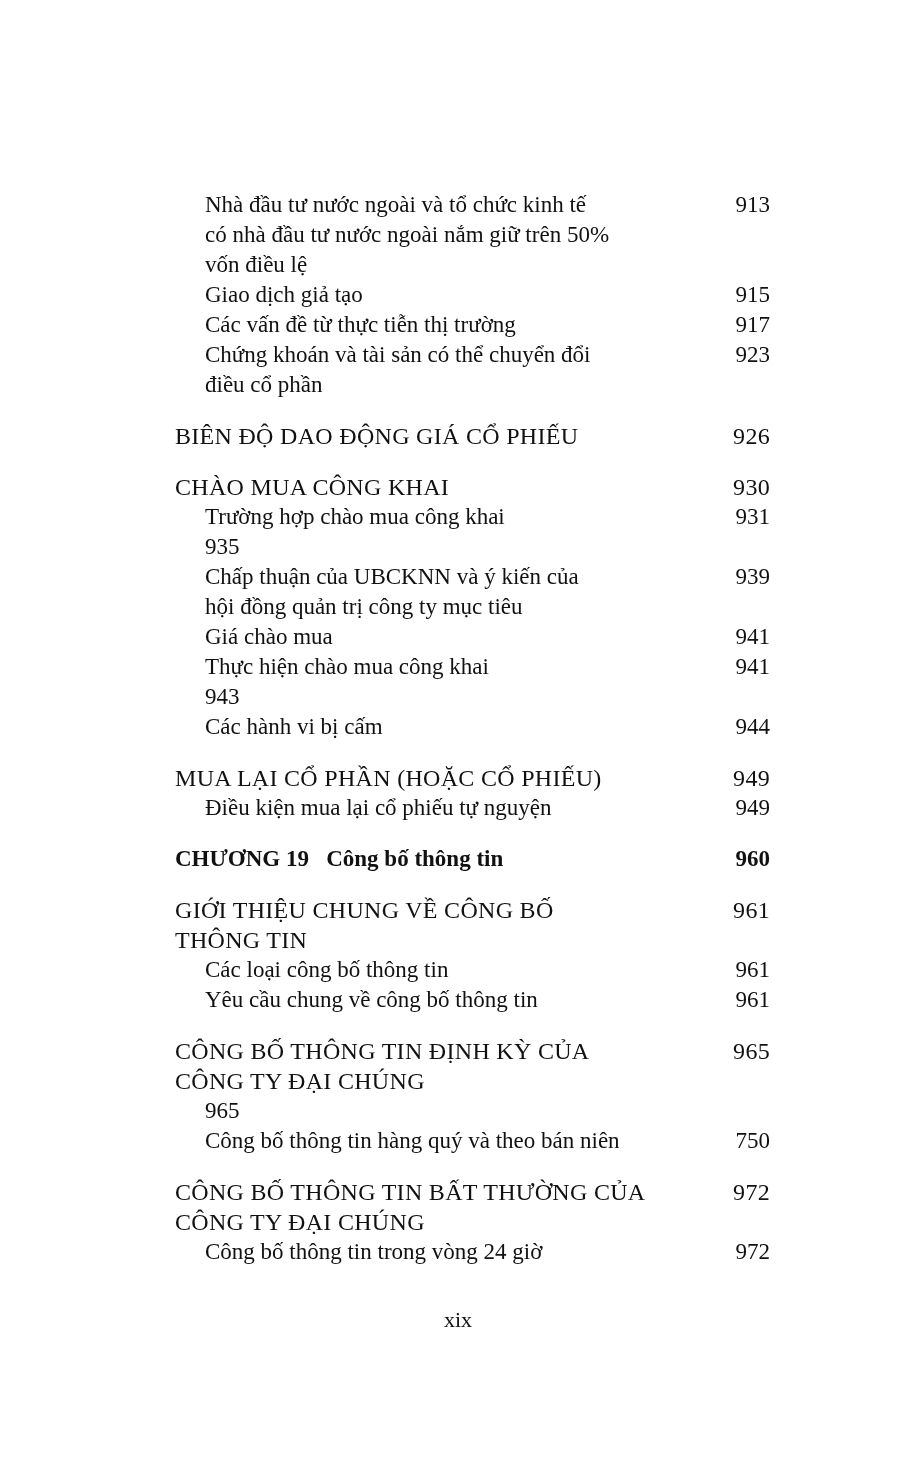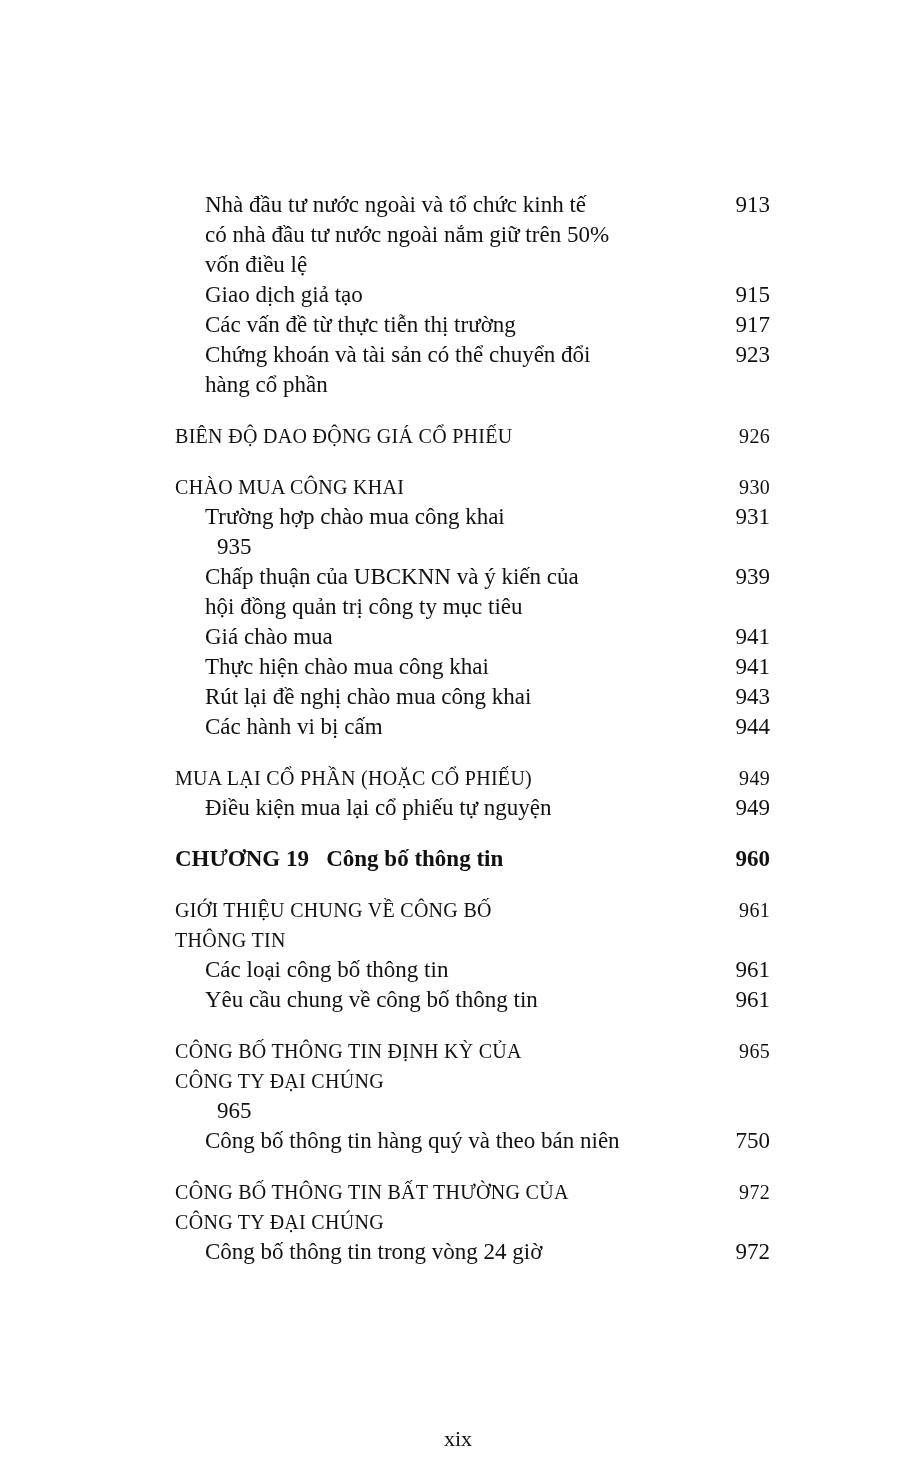--- a/index.html
+++ b/index.html
@@ -18,40 +18,39 @@
   .toc-row {
     display: flex;
     justify-content: space-between;
     align-items: flex-start;
     font-size: 23px;
     line-height: 30px;
   }
   .toc-row.sub { padding-left: 30px; }
   .toc-row.section {
     margin-top: 21px;
-    font-size: 20px;
+    font-size: 24px;
     letter-spacing: 0.3px;
   }
   .toc-row.chapter {
     margin-top: 21px;
     font-weight: bold;
   }
   .toc-title {
     white-space: pre-wrap;
     max-width: 500px;
     text-align: left;
   }
   .toc-page {
-    margin-left: 12px;
     flex: 0 0 auto;
   }
   .footer {
     position: absolute;
     left: 0;
-    top: 1426px;
+    top: 1307px;
     width: 100%;
     text-align: center;
     font-size: 22px;
   }
 </style>
 </head>
 <body>
 
 <div class="content">
   <div id="toc-list">
@@ -64,21 +63,21 @@
       <div class="toc-row sub">
     <span class="toc-title">Giao dịch giả tạo</span>
     <span class="toc-page">915</span>
   </div>
       <div class="toc-row sub">
     <span class="toc-title">Các vấn đề từ thực tiễn thị trường</span>
     <span class="toc-page">917</span>
   </div>
       <div class="toc-row sub">
     <span class="toc-title">Chứng khoán và tài sản có thể chuyển đổi
-hàng cổ phần</span>
+điều cổ phần</span>
     <span class="toc-page">923</span>
   </div>
       <div class="toc-row section">
     <span class="toc-title">BIÊN ĐỘ DAO ĐỘNG GIÁ CỔ PHIẾU</span>
     <span class="toc-page">926</span>
   </div>
       <div class="toc-row section">
     <span class="toc-title">CHÀO MUA CÔNG KHAI</span>
     <span class="toc-page">930</span>
   </div>
@@ -96,21 +95,20 @@
   </div>
       <div class="toc-row sub">
     <span class="toc-title">Giá chào mua</span>
     <span class="toc-page">941</span>
   </div>
       <div class="toc-row sub">
     <span class="toc-title">Thực hiện chào mua công khai</span>
     <span class="toc-page">941</span>
   </div>
       <div class="toc-row sub">
-    <span class="toc-title">Rút lại đề nghị chào mua công khai</span>
     <span class="toc-page">943</span>
   </div>
       <div class="toc-row sub">
     <span class="toc-title">Các hành vi bị cấm</span>
     <span class="toc-page">944</span>
   </div>
       <div class="toc-row section">
     <span class="toc-title">MUA LẠI CỔ PHẦN (HOẶC CỔ PHIẾU)</span>
     <span class="toc-page">949</span>
   </div>

